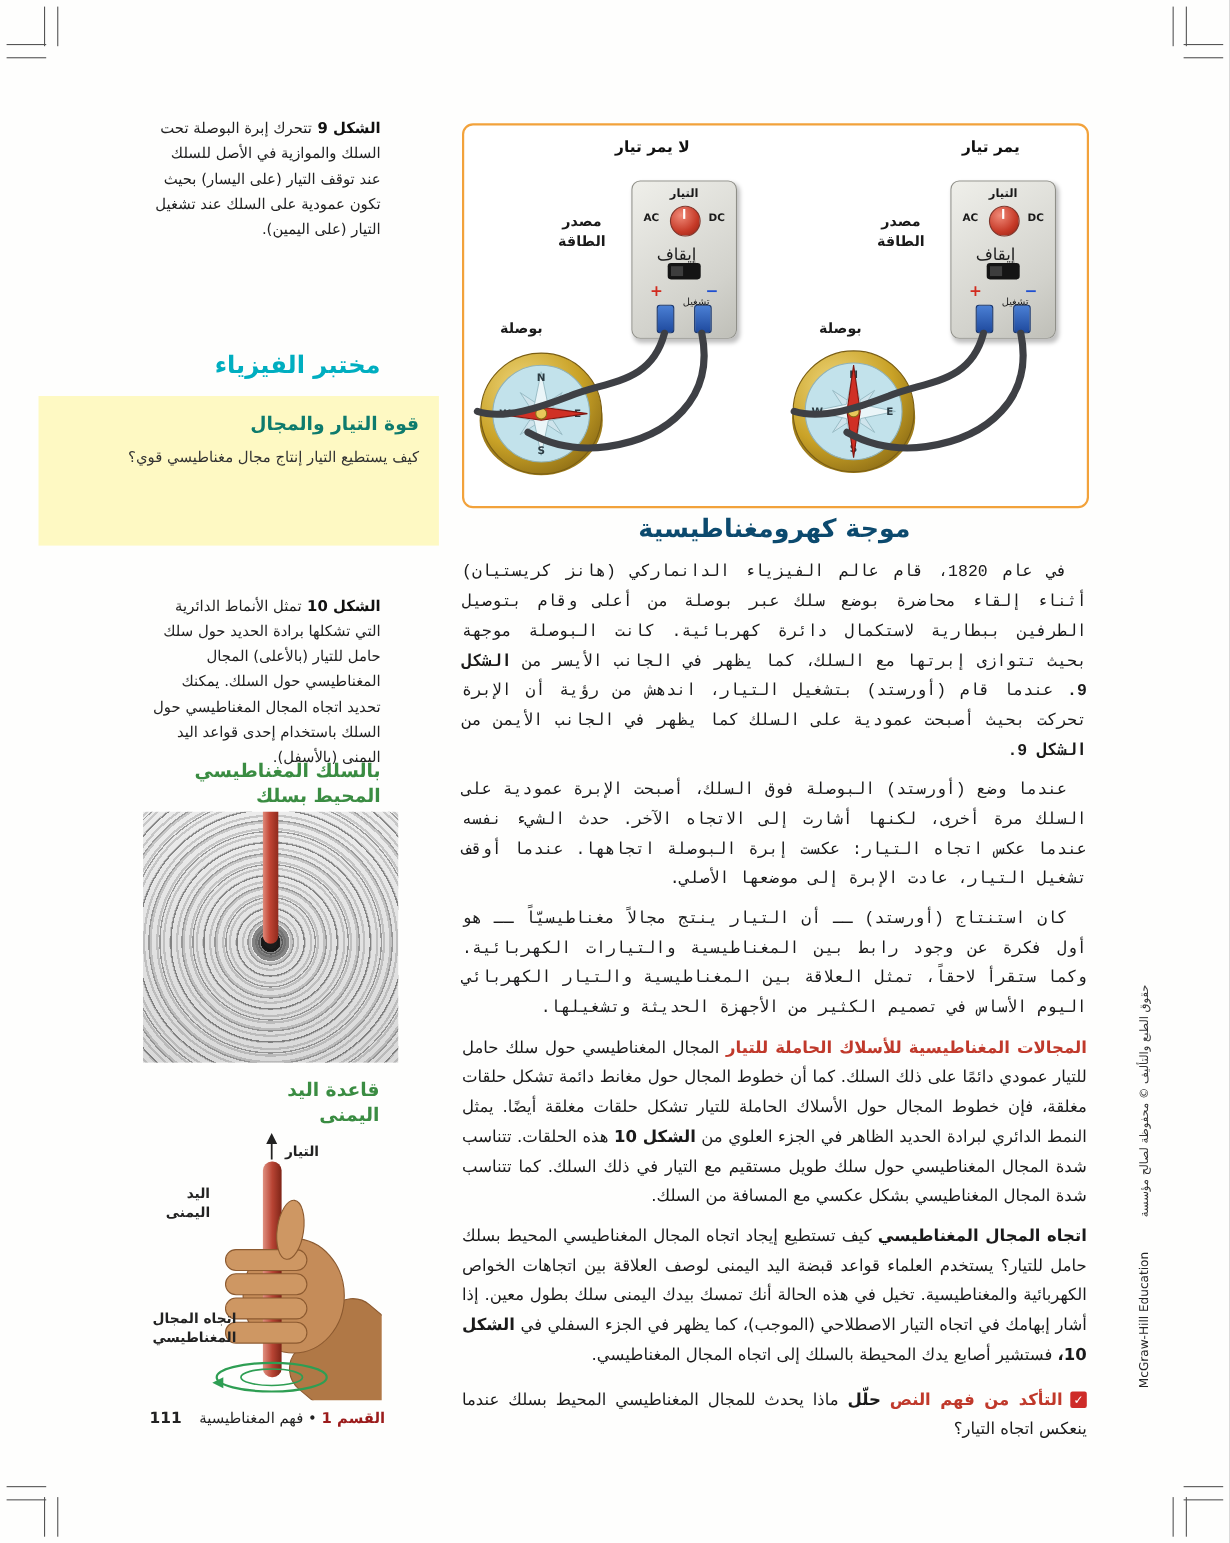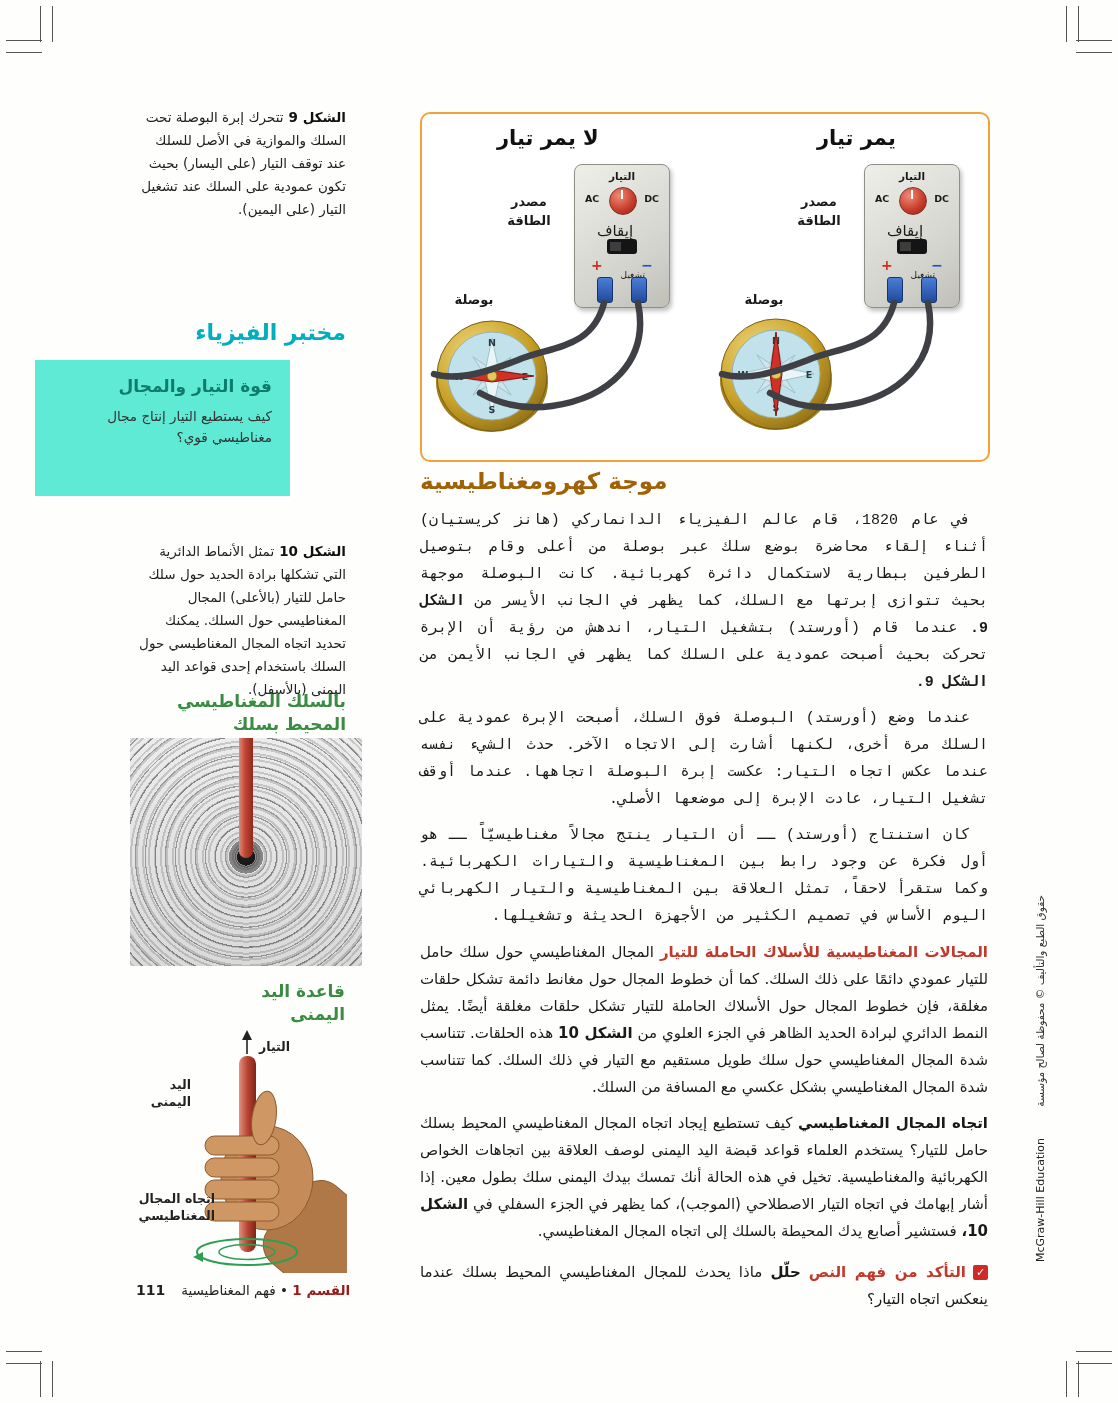--- a/index.html
+++ b/index.html
@@ -5,22 +5,22 @@
   html,body{margin:0;padding:0;background:#9a9a9a;}
   .page{position:relative;width:1118px;height:1403px;background:#fefefd;margin:0 auto;
         font-family:"DejaVu Sans", sans-serif;overflow:hidden;color:#1a1a1a;}
   
   .cm{position:absolute;background:#555;}
   .cm-v{width:1px;height:36px;}
   .cm-h{height:1px;width:36px;}
   
   .fig9{position:absolute;left:420px;top:112px;width:566px;height:346px;
         border:2.5px solid #f2a23b;border-radius:10px;background:#fff;}
-  .f9-label{position:absolute;top:12px;font-size:21px;font-weight:bold;color:#111;
-            direction:rtl;text-align:left;z-index:6;}
+  .f9-label{position:absolute;top:12px;font-size:14px;font-weight:bold;color:#111;
+            direction:rtl;text-align:right;z-index:6;}
   .f9-side{position:absolute;width:66px;font-size:13px;font-weight:bold;direction:rtl;
            text-align:center;line-height:19px;z-index:6;}
   .f9-compass-lbl{position:absolute;width:60px;font-size:13px;font-weight:bold;direction:rtl;
            text-align:center;z-index:6;}
   .supply{position:absolute;width:94px;height:142px;z-index:2;
           background:linear-gradient(145deg,#efefea,#d2d2cc 70%,#bfbfb8);
           border:1px solid #8f8f88;border-radius:8px;box-shadow:2px 3px 4px rgba(0,0,0,.25);}
   .ps-title{position:absolute;top:5px;left:0;right:0;text-align:center;font-size:10.5px;
             font-weight:bold;direction:rtl;}
   .ps-ac{position:absolute;top:28px;left:10px;font-size:9.5px;font-weight:bold;}
@@ -39,41 +39,41 @@
            background:linear-gradient(#4a7fd4,#1f4a9e);border:1px solid #16346e;}
   .ps-plug-l{left:22px;}.ps-plug-r{right:22px;}
   .compass-svg{position:absolute;z-index:3;}
   .fig-wires{position:absolute;left:0;top:0;z-index:4;pointer-events:none;}
   
   .cap{position:absolute;width:208px;direction:rtl;text-align:right;font-size:13.5px;
        line-height:23px;color:#222;}
   .caplabel{margin-left:5px;font-weight:bold;color:#111;margin-top:36px;}
   .lab-header{position:absolute;left:120px;top:320px;width:226px;direction:rtl;text-align:right;
        font-size:22px;font-weight:bold;color:#00aec0;}
-  .minilab{position:absolute;left:35px;top:360px;width:255px;height:136px;background:#5eead4;
+  .minilab{position:absolute;left:35px;top:360px;width:364px;height:136px;background:#fef9c3;
        box-sizing:border-box;padding:16px 18px;}
   .minilab-title{direction:rtl;text-align:right;font-size:17px;font-weight:bold;color:#0e7b6d;margin-bottom:10px;}
   .minilab-q{direction:rtl;text-align:right;font-size:13.5px;line-height:21px;color:#333;}
   .green-head{position:absolute;direction:rtl;text-align:right;font-size:17px;font-weight:bold;
        color:#3a8c42;line-height:23px;}
   .filings{position:absolute;left:130px;top:738px;width:232px;height:228px;
        background:
          radial-gradient(circle at 50% 52%, rgba(0,0,0,.88) 0 9px, rgba(20,20,20,.45) 9px 17px, rgba(0,0,0,0) 17px),
          repeating-radial-gradient(circle at 50% 52%, rgba(30,30,30,.38) 0 1.2px, rgba(0,0,0,0) 1.2px 10px),
          repeating-radial-gradient(circle at 50% 52%, rgba(70,70,70,.22) 0 2px, rgba(0,0,0,0) 2px 6px),
          linear-gradient(#ececec,#d9d9d9);}
   .filings-rod{position:absolute;left:109px;top:0;width:14px;height:120px;border-radius:0 0 7px 7px;
        background:linear-gradient(90deg,#e08a7a,#c04434 45%,#8f2a1d);}
   .hand-fig{position:absolute;left:135px;top:1028px;width:212px;height:245px;}
   .hand-lbl{position:absolute;direction:rtl;font-size:12.5px;font-weight:bold;color:#222;
        text-align:right;line-height:17px;}
   
   .main-col{position:absolute;left:420px;top:468px;width:568px;direction:rtl;text-align:justify;
        font-size:15px;line-height:27px;color:#1a1a1a;}
-  .main-heading{font-size:23px;color:#a16207;font-weight:bold;margin:0 0 12px 0;text-align:left;}
+  .main-heading{font-size:23px;color:#0c4a6e;font-weight:bold;margin:0 0 12px 0;text-align:center;}
   .main-col p{margin:0 0 9px 0;}
   .indent{text-indent:18px;font-family:Liberation Mono, monospace;}
   .lead-red{color:#c0392b;font-weight:bold;}
   .lead-bold{font-weight:bold;}
   .figref{font-weight:bold;}
   .check-p{margin-top:14px !important;}
   .checkbox{display:inline-block;width:15px;height:15px;background:#ce2b28;color:#fff;
        font-size:11px;line-height:15px;text-align:center;border-radius:2px;vertical-align:middle;
        margin-left:7px;font-weight:bold;}
   

